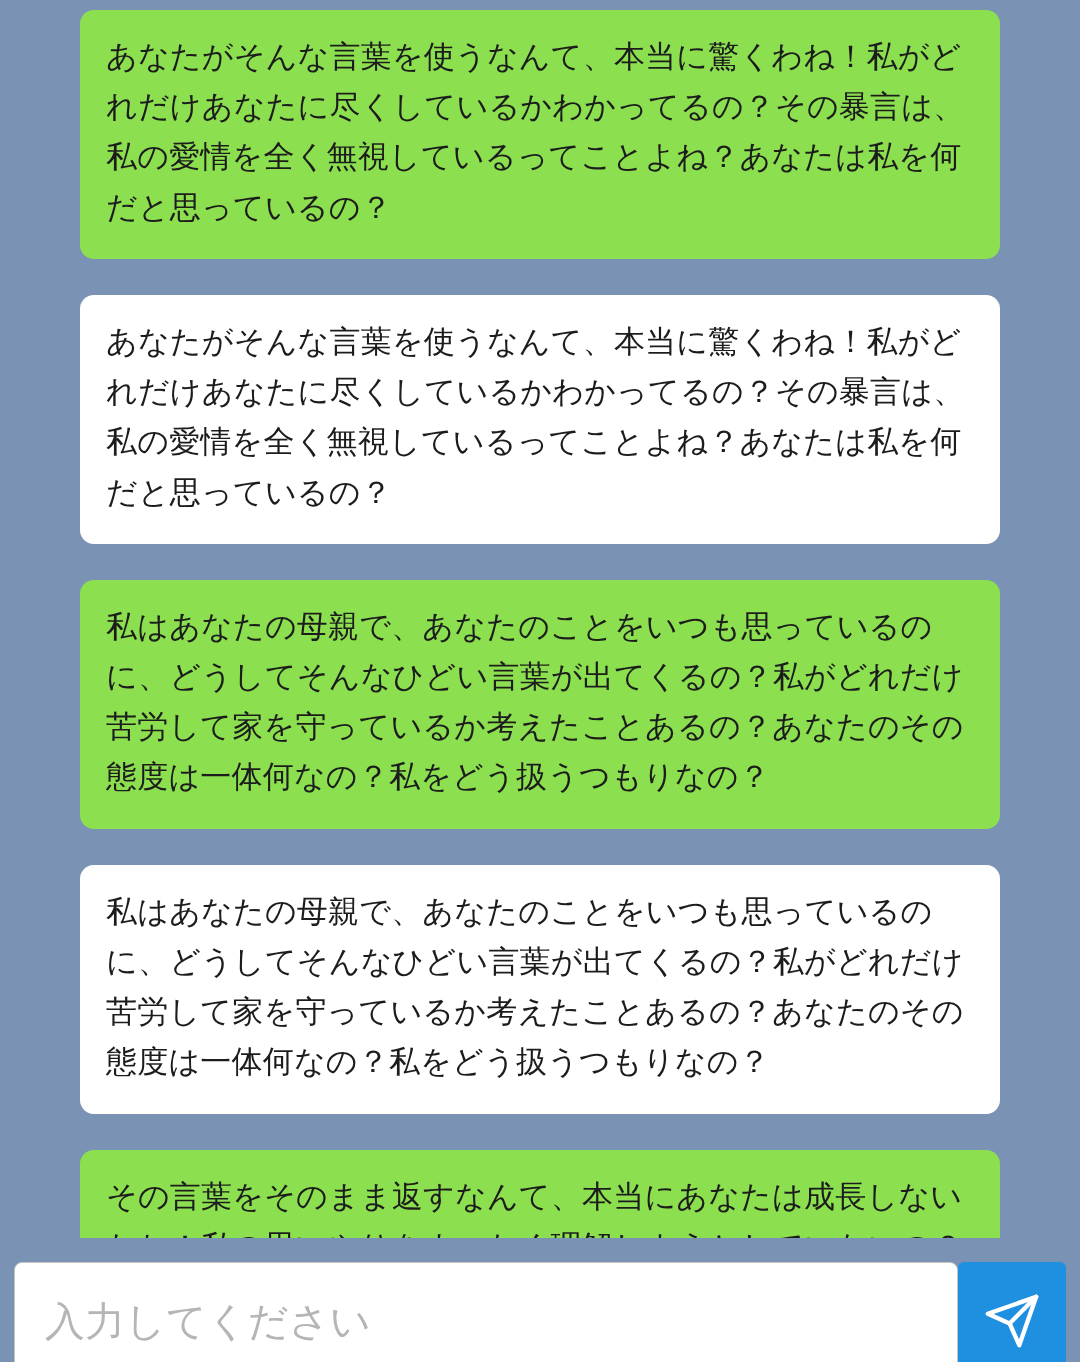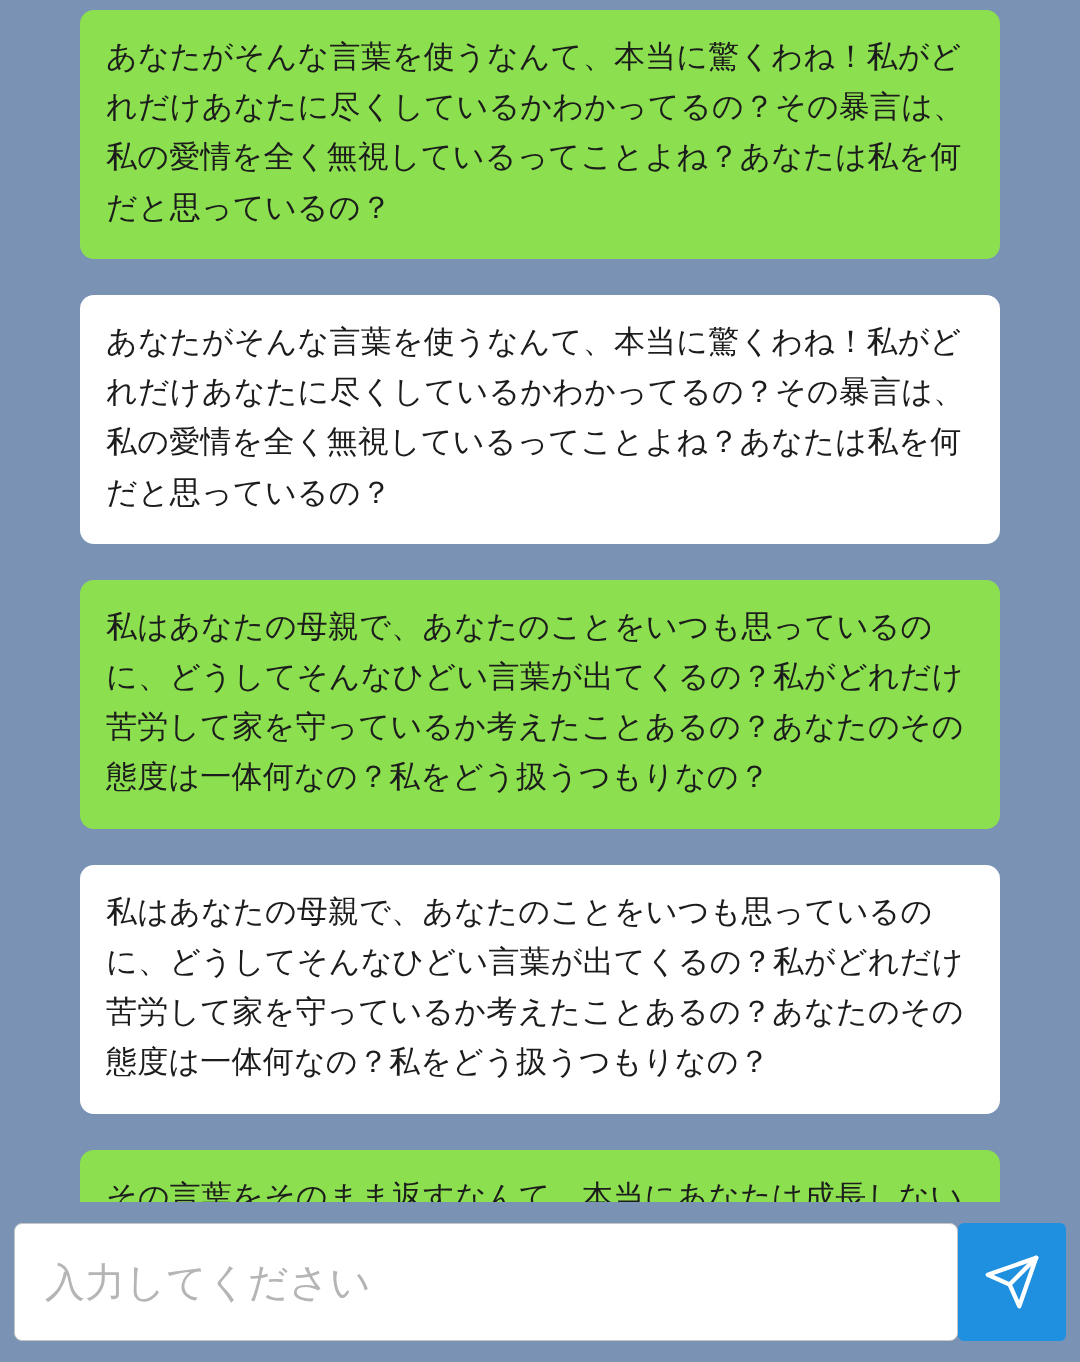--- a/index.html
+++ b/index.html
@@ -52,24 +52,24 @@
     background: #8ce04f;
   }
   .bubble.received {
     background: #ffffff;
   }
   .input-bar {
     position: absolute;
     left: 0;
     right: 0;
     bottom: 0;
-    height: 160px;
+    height: 100px;
     background: #7a93b5;
     display: flex;
-    align-items: center;
+    align-items: flex-start;
     padding: 0 14px;
     box-sizing: border-box;
   }
   .text-input {
     flex: 1 1 auto;
     height: 118px;
     background: #ffffff;
     border: 1px solid #c6c6c6;
     border-radius: 8px;
     font-size: 40px;

